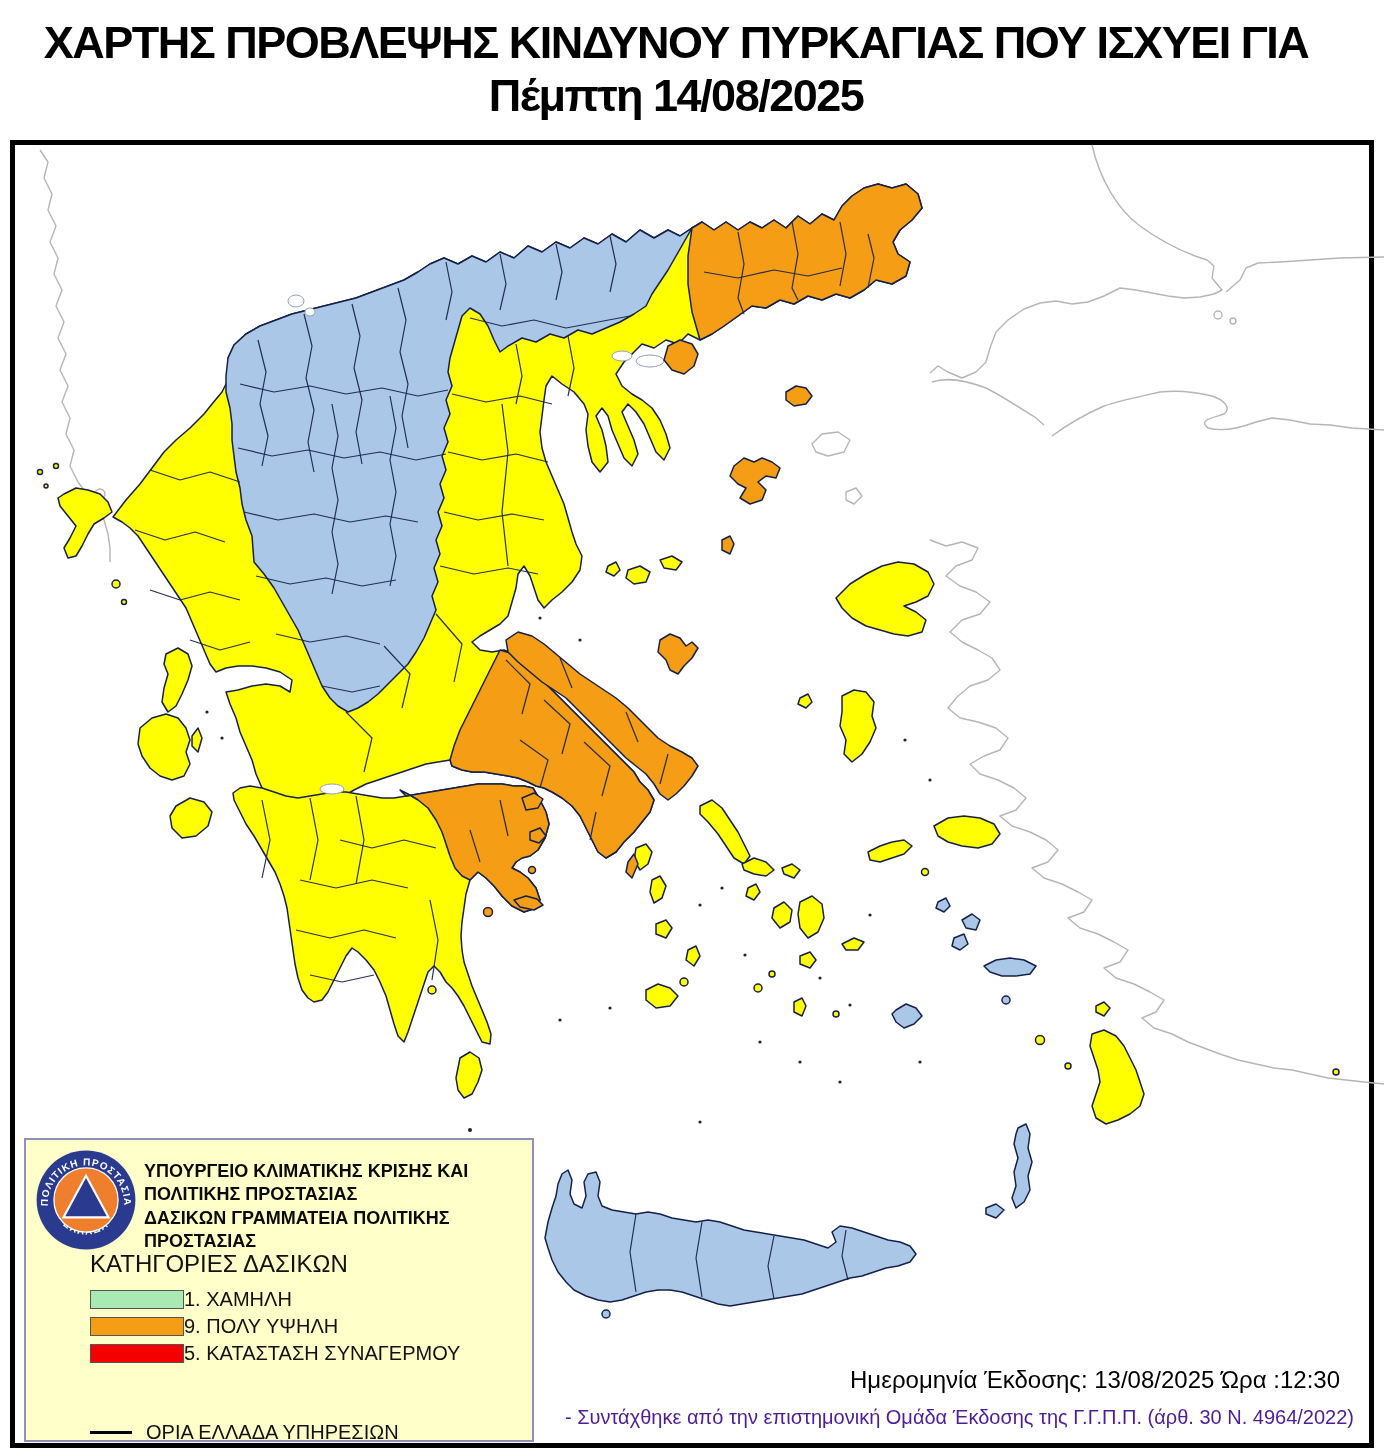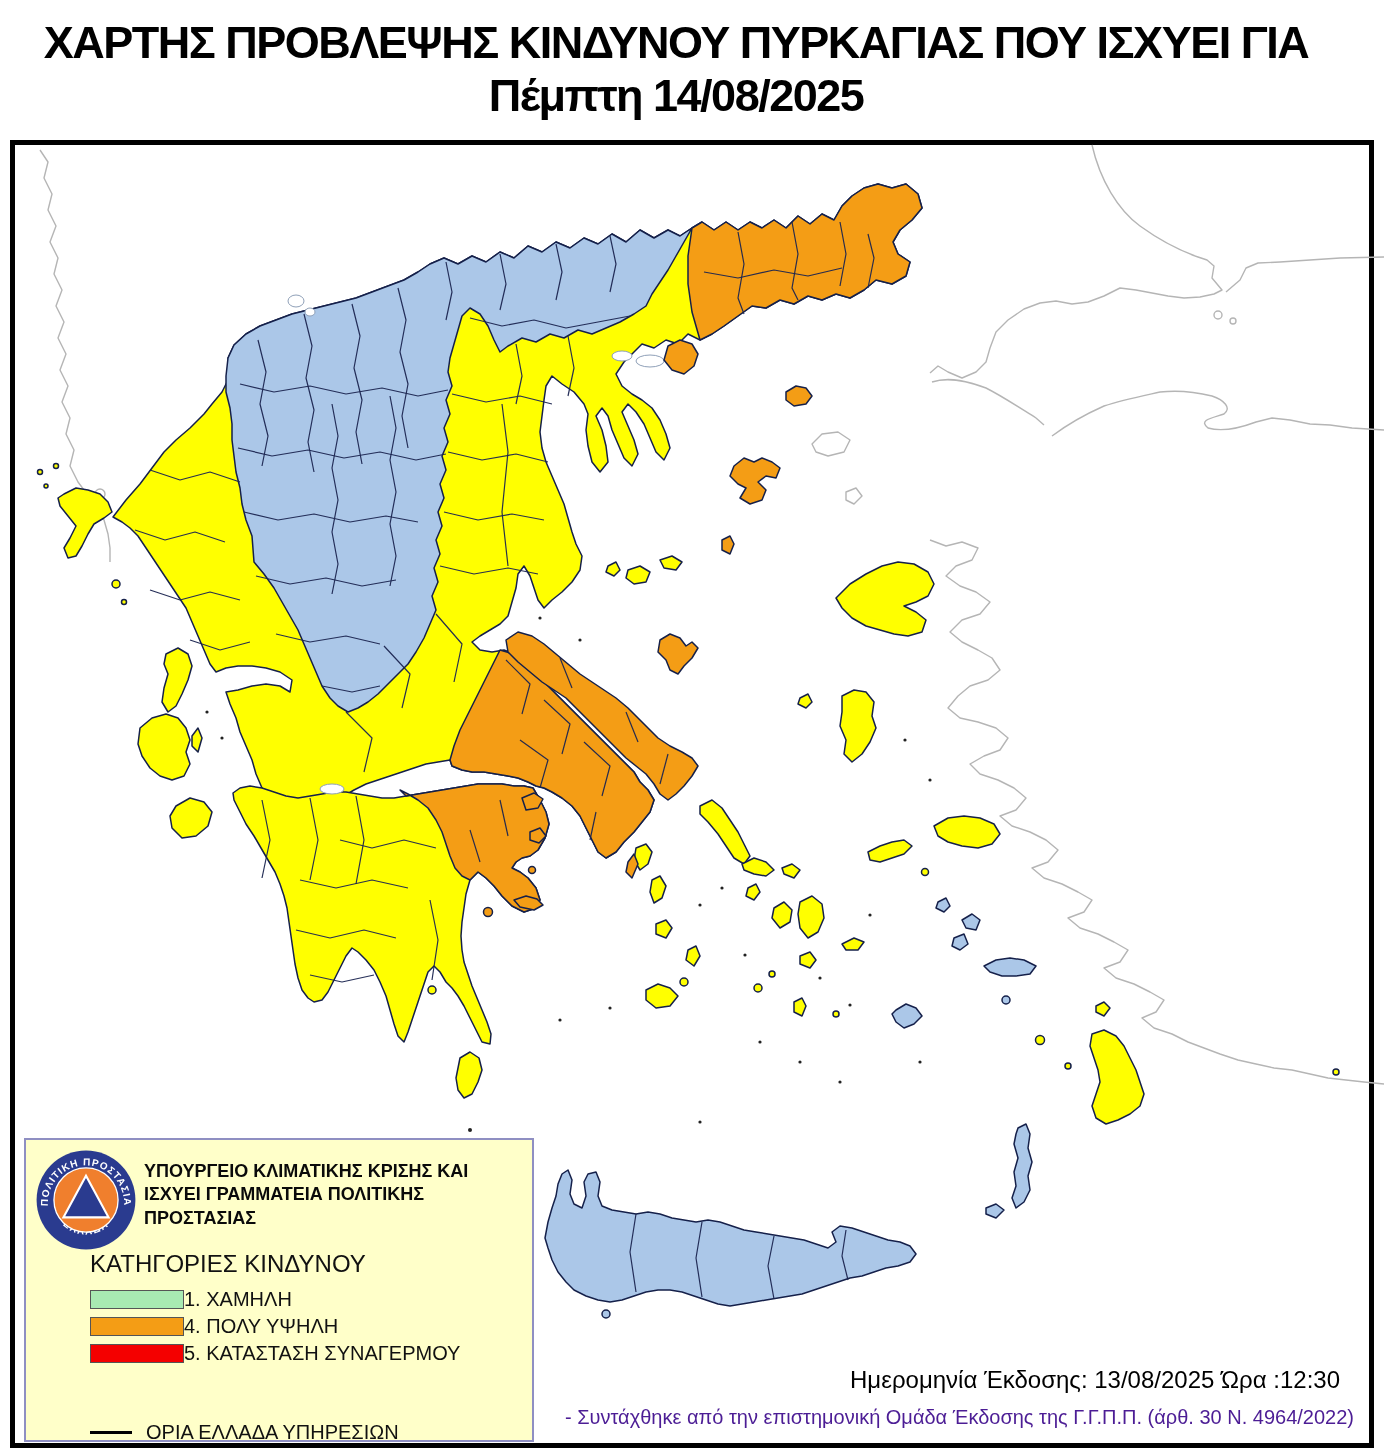--- a/index.html
+++ b/index.html
@@ -237,31 +237,32 @@
       <textPath href="#arcTop" startOffset="50%" text-anchor="middle">ΠΟΛΙΤΙΚΗ ΠΡΟΣΤΑΣΙΑ</textPath>
     </text>
     <text font-size="11.5" font-weight="bold" fill="#fff" letter-spacing="2" font-family="Liberation Sans, sans-serif">
       <textPath href="#arcBot" startOffset="50%" text-anchor="middle">ΕΛΛΑΔΑ</textPath>
     </text>
     <circle cx="60" cy="60" r="37" fill="#F07F2D" stroke="#fff" stroke-width="1.5"></circle>
     <path d="M60,32 L86,80 L34,80 Z" fill="#2A3B8F" stroke="#fff" stroke-width="2.5"></path>
   </svg>
   <div class="org">
     <div>ΥΠΟΥΡΓΕΙΟ  ΚΛΙΜΑΤΙΚΗΣ ΚΡΙΣΗΣ ΚΑΙ</div>
-    <div>ΙΣΧΥΕΙ ΓΡΑΜΜΑΤΕΙΑ ΠΟΛΙΤΙΚΗΣ ΠΡΟΣΤΑΣΙΑΣ</div>
+    <div>ΠΟΛΙΤΙΚΗΣ ΠΡΟΣΤΑΣΙΑΣ</div>
+    <div>ΔΑΣΙΚΩΝ ΓΡΑΜΜΑΤΕΙΑ ΠΟΛΙΤΙΚΗΣ ΠΡΟΣΤΑΣΙΑΣ</div>
   </div>
-  <div class="cat-title">ΚΑΤΗΓΟΡΙΕΣ ΚΙΝΔΥΝΟΥ</div>
+  <div class="cat-title">ΚΑΤΗΓΟΡΙΕΣ ΔΑΣΙΚΩΝ</div>
   <div class="legend-items" id="legend-items">
       <div class="legend-row">
         <span class="swatch" style="background: rgb(168, 234, 178);"></span>
         <span class="legend-label">1. ΧΑΜΗΛΗ</span>
       </div>
       <div class="legend-row">
         <span class="swatch" style="background: rgb(244, 157, 21);"></span>
-        <span class="legend-label">4. ΠΟΛΥ ΥΨΗΛΗ</span>
+        <span class="legend-label">9. ΠΟΛΥ ΥΨΗΛΗ</span>
       </div>
       <div class="legend-row">
         <span class="swatch" style="background: rgb(244, 0, 0);"></span>
         <span class="legend-label">5. ΚΑΤΑΣΤΑΣΗ ΣΥΝΑΓΕΡΜΟΥ</span>
       </div>
     </div>
   <div class="boundary-row">
     <span class="boundary-line"></span>
     <span class="boundary-label">ΟΡΙΑ ΕΛΛΑΔΑ ΥΠΗΡΕΣΙΩΝ</span>
   </div>

